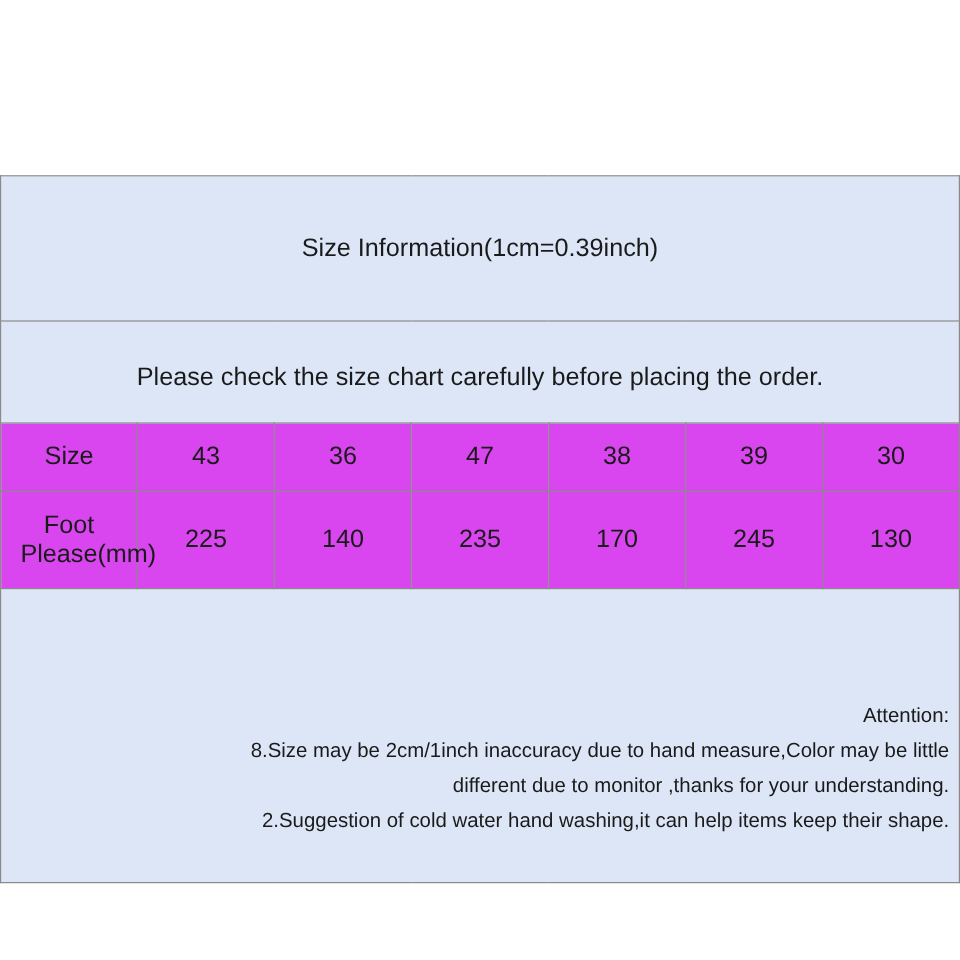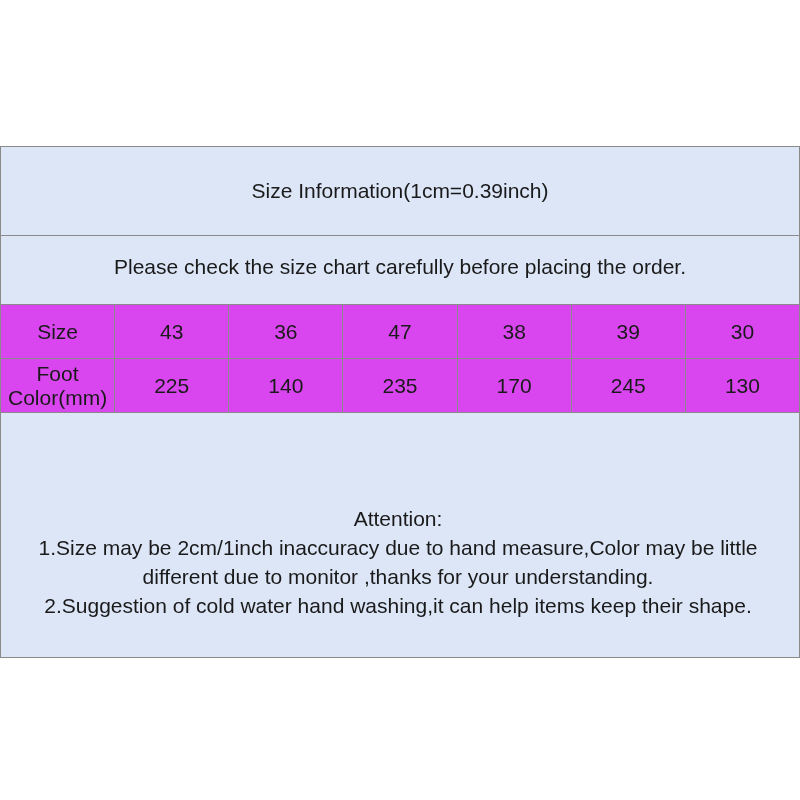--- a/index.html
+++ b/index.html
@@ -25,21 +25,21 @@
     border-collapse: collapse;
     width: 800px;
     table-layout: fixed;
   }
   table.sizechart td {
     border: 1px solid #8a8a8a;
     text-align: center;
     vertical-align: middle;
     font-size: 21px;
     color: #1a1a1a;
-    padding: 0;
+    padding: 16px;
   }
   .band-blue {
     background: #dce6f7;
   }
   .band-green {
     background: #d946ef;
   }
   .title-cell {
     height: 88px;
     font-size: 22px;
@@ -57,23 +57,23 @@
     font-size: 21px;
   }
   .attention-cell {
     height: 244px;
     text-align: left !important;
     vertical-align: top;
     padding: 0 !important;
   }
   .attention-inner {
     padding: 54px 8px 0 4px;
-    font-size: 21px;
+    font-size: 17px;
     line-height: 29px;
-    text-align: center;
+    text-align: right;
   }
   .attention-inner div {
     white-space: nowrap;
   }
 </style>
 </head>
 <body>
 
 <div id="chart-wrap">
   <table class="sizechart">
@@ -87,33 +87,33 @@
       <tr class="row-head">
         <td class="band-green row-label" style="width:231px">Size</td>
         <td class="band-green" style="width:95px">43</td>
         <td class="band-green" style="width:95px">36</td>
         <td class="band-green" style="width:95px">47</td>
         <td class="band-green" style="width:95px">38</td>
         <td class="band-green" style="width:95px">39</td>
         <td class="band-green" style="width:94px">30</td>
       </tr>
       <tr class="row-head">
-        <td class="band-green row-label">Foot Color(mm)</td>
+        <td class="band-green row-label">Foot Please(mm)</td>
         <td class="band-green">225</td>
         <td class="band-green">140</td>
         <td class="band-green">235</td>
         <td class="band-green">170</td>
         <td class="band-green">245</td>
         <td class="band-green">130</td>
       </tr>
       <tr>
         <td class="band-blue attention-cell" colspan="7">
           <div class="attention-inner">
             <div>Attention:</div>
-            <div>1.Size may be 2cm/1inch inaccuracy due to hand measure,Color may be little</div>
+            <div>8.Size may be 2cm/1inch inaccuracy due to hand measure,Color may be little</div>
             <div>different due to monitor ,thanks for your understanding.</div>
             <div>2.Suggestion of cold water hand washing,it can help items keep their shape.</div>
           </div>
         </td>
       </tr>
     </tbody>
   </table>
 </div>
 
 </body></html>

